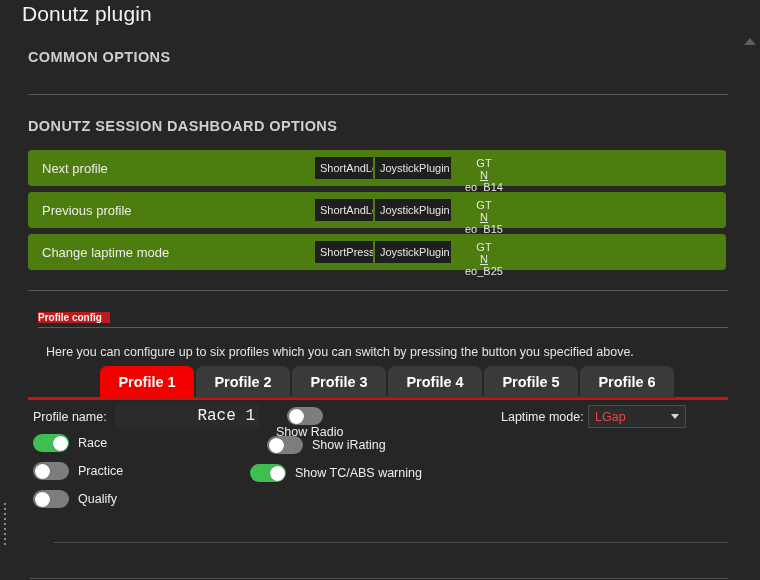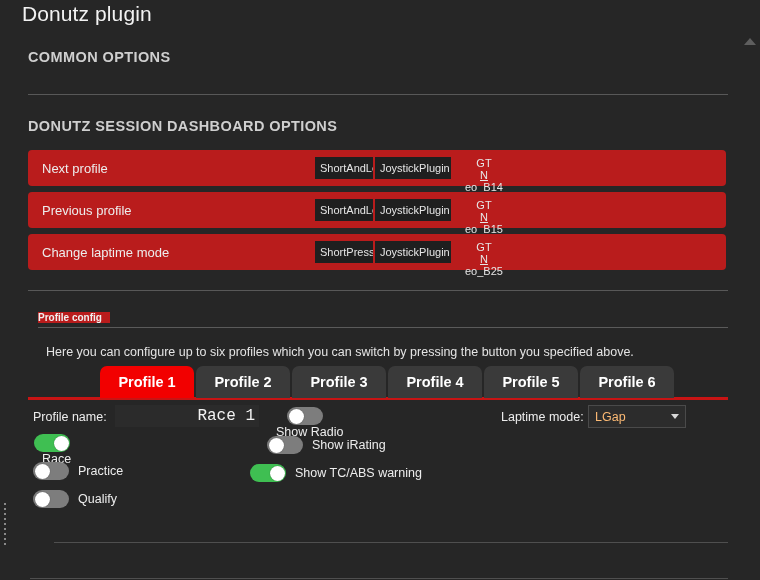--- a/index.html
+++ b/index.html
@@ -47,21 +47,21 @@
   }
   #rule-common { left: 28px; top: 94px; width: 700px; }
   #rule-profilecfg-top { left: 28px; top: 290px; width: 700px; }
 
   
   .action-row {
     position: absolute;
     left: 28px;
     width: 698px;
     height: 36px;
-    background: #b91c1c;
+    background: #4d7c0f;
     border-radius: 4px;
   }
   #action-row-0 { top: 150px; }
   #action-row-1 { top: 192px; }
   #action-row-2 { top: 234px; }
 
   .action-label {
     position: absolute;
     left: 14px;
     top: 50%;
@@ -208,21 +208,21 @@
   #laptime-mode-label { left: 501px; top: 410px; }
 
   #laptime-mode-select {
     position: absolute;
     left: 588px;
     top: 405px;
     width: 98px;
     height: 23px;
     background: #2c2c2c;
     border: 1px solid #4a4a4a;
-    color: #fdba74;
+    color: #ef4444;
     font-size: 12.5px;
     display: flex;
     align-items: center;
     padding: 10px 6px;
     cursor: pointer;
   }
   #laptime-mode-select .sel-value { flex: 1; }
   .caret {
     width: 0; height: 0;
     border-left: 4px solid transparent;
@@ -258,21 +258,21 @@
   }
   .switch.on .knob { left: auto; right: 1.5px; }
   .toggle-text {
     margin-left: 9px;
     font-size: 12.5px;
     color: #ededed;
     white-space: nowrap;
   }
 
   
-  #toggle-race     { left: 33px; top: 434px; flex-direction: column; }
+  #toggle-race     { left: 33px; top: 434px; }
   #toggle-practice { left: 33px; top: 462px; }
   #toggle-qualify  { left: 33px; top: 490px; }
   
   #toggle-radio    { left: 267px; top: 407px; flex-direction: column; }
   #toggle-irating  { left: 267px; top: 436px; }
   #toggle-tcabs    { left: 250px; top: 464px; }
 
   
   .bottom-rule {
     position: absolute;

